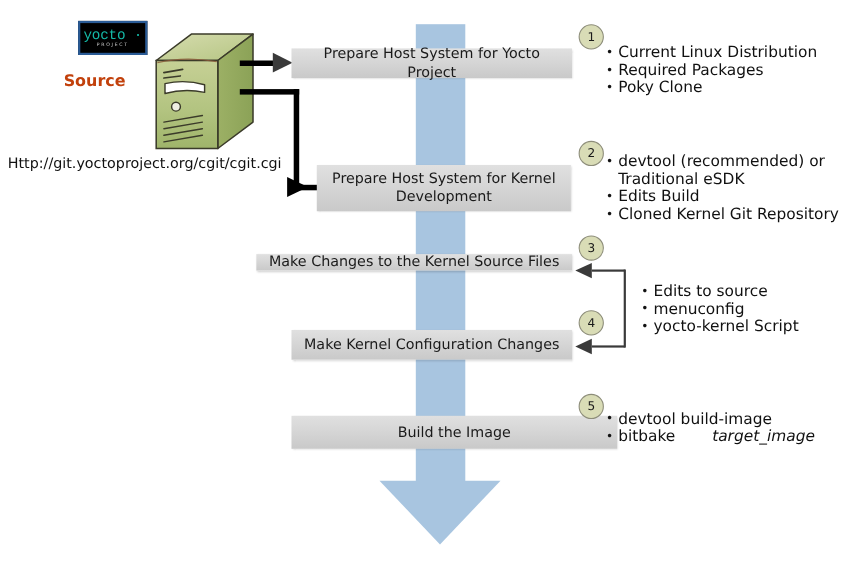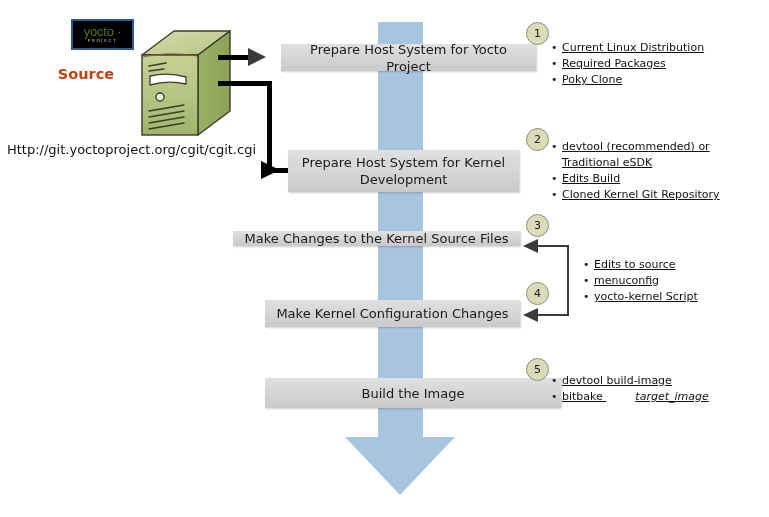--- a/index.html
+++ b/index.html
@@ -23,22 +23,22 @@
   }
 
   
   .yocto-logo{
     position:absolute;left:71px;top:19px;width:63px;height:31px;
     background:#000000;border:2px solid #2a5b96;box-sizing:border-box;
     display:flex;flex-direction:column;align-items:center;justify-content:center;
     line-height:1;
   }
   .yocto-word{
-    color:#4d7c0f;font-size:13px;letter-spacing:-0.2px;font-weight:400;
-    font-family:Liberation Sans, sans-serif;
+    color:#14b8a6;font-size:13px;letter-spacing:-0.2px;font-weight:400;
+    font-family:Liberation Mono, monospace;
   }
   .yocto-sub{
     color:#cfcfcf;font-size:4.2px;letter-spacing:1.6px;margin-top:1px;
   }
 
   
   .src-label{
     position:absolute;left:30px;top:64px;width:112px;
     text-align:center;font-weight:bold;font-size:14.5px;line-height:20px;
     color:#c2410c;
@@ -71,41 +71,41 @@
 
   
   .pbox{
     position:absolute;
     background:linear-gradient(to bottom,#e0e0e0 0%,#d6d6d6 45%,#c9c9c9 100%);
     box-shadow:1px 1px 2px rgba(0,0,0,0.20);
     display:flex;align-items:center;justify-content:center;text-align:center;
     font-size:13px;color:#1a1a1a;line-height:17px;padding:0 8px;
     box-sizing:border-box;
   }
-  #box1{left:265px;top:44px;width:255px;height:27px;margin-left:16px;}
+  #box1{left:265px;top:44px;width:255px;height:27px;}
   #box2{left:288px;top:150px;width:231px;height:42px;}
   #box3{left:233px;top:231px;width:287px;height:15px;}
   #box4{left:265px;top:300px;width:255px;height:27px;}
   #box5{left:265px;top:378px;width:296px;height:30px;}
 
   
   .step-circle{
     position:absolute;width:23px;height:23px;border-radius:50%;
     background:#d9dcb6;border:1.6px solid #8d8d7a;box-sizing:border-box;
     display:flex;align-items:center;justify-content:center;
     font-size:11px;color:#1a1a1a;
   }
   #circle1{left:526px;top:22px;}
   #circle2{left:526px;top:128px;}
   #circle3{left:526px;top:214px;}
   #circle4{left:526px;top:282px;}
   #circle5{left:526px;top:358px;}
 
   
-  .notes{position:absolute;font-size:11px;line-height:16px;color:#111;text-decoration:underline;}
+  .notes{position:absolute;font-size:14px;line-height:16px;color:#111;}
   .notes ul{margin:0;padding:0;list-style:none;}
   .notes li{position:relative;padding-left:11px;margin:0;}
   .notes li::before{
     content:"\2022";position:absolute;left:0;top:-0.5px;font-size:11px;color:#111;
   }
   #notes1{left:551px;top:40px;width:210px;}
   #notes2{left:551px;top:139px;width:214px;}
   #notes3{left:583px;top:257px;width:180px;}
   #notes5{left:551px;top:373px;width:210px;}
   .ital{font-style:italic;margin-left:29px;}

